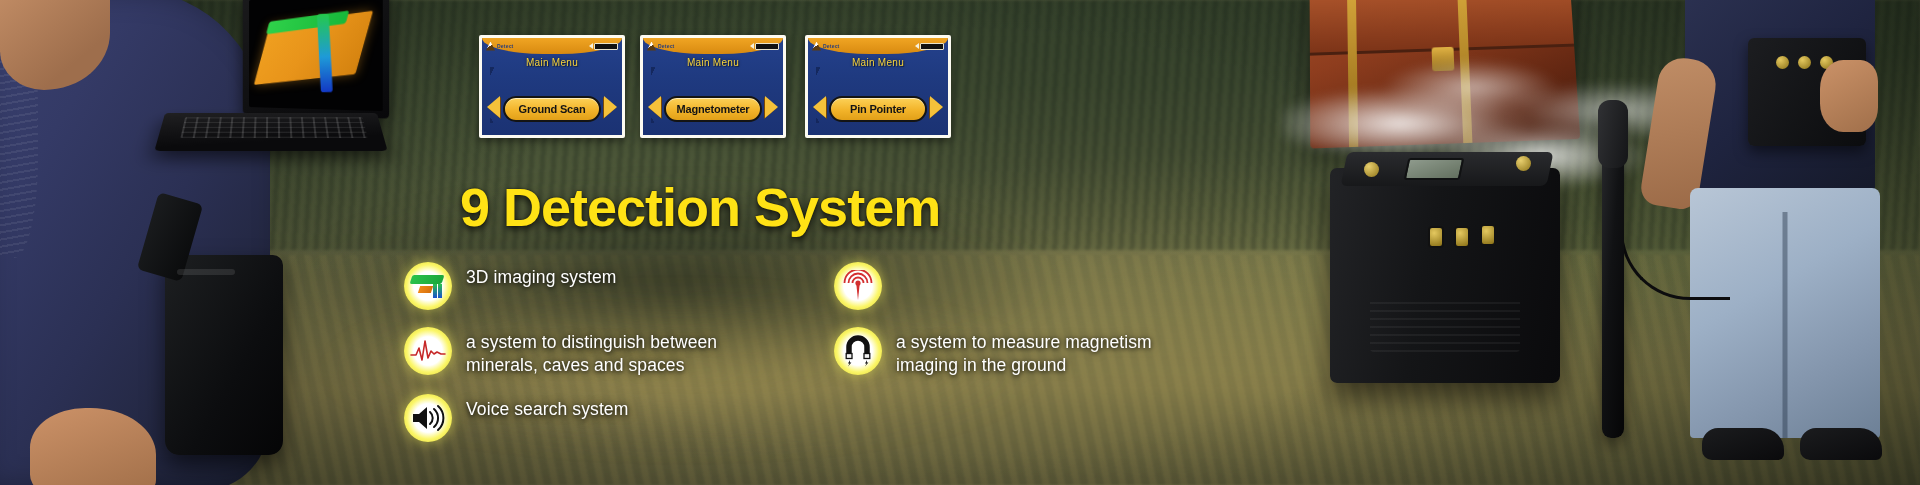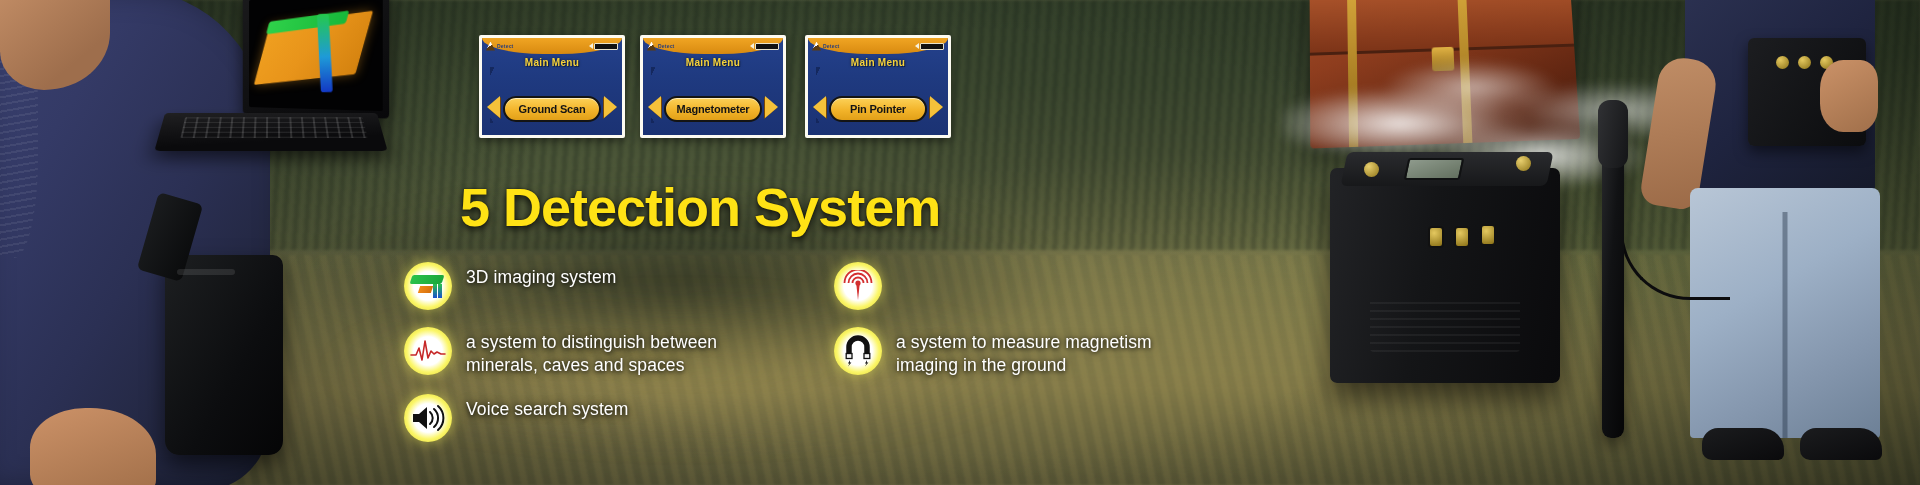--- a/index.html
+++ b/index.html
@@ -270,21 +270,21 @@
     width:0; height:0; border-top:3px solid transparent; border-bottom:3px solid transparent;
     border-right:4px solid #f6f1dd;
   }
   .batt-body{
     width:24px; height:7px; background:#111; border:1px solid #e8e2cb; border-radius:1px;
     padding:1px;
   }
   .batt-fill{ width:100%; height:100%; background:linear-gradient(180deg,#57e04a,#1e9c16); }
   .panel-title{
     position:absolute; left:0; right:0; top:19px; text-align:center; z-index:4;
-    color:#f6d23a; font-size:10px; font-weight:bold;
+    color:#f6d23a; font-size:10px; font-weight:normal;
     text-shadow:1px 1px 0 #102047, 0 0 3px rgba(0,0,0,.6);
     letter-spacing:.3px;
   }
   .panel-row{
     position:absolute; left:0; right:0; top:58px; z-index:4;
     display:flex; justify-content:space-between; padding:0 5px;
   }
   .arrow{ width:0; height:0; border-top:11px solid transparent; border-bottom:11px solid transparent; }
   .arrow.left{ border-right:13px solid #f5c13a; filter:drop-shadow(1px 1px 0 #7a4a06); }
   .arrow.right{ border-left:13px solid #f5c13a; filter:drop-shadow(-1px 1px 0 #7a4a06); }
@@ -474,21 +474,21 @@
         <div class="panel-row">
           <span class="arrow left"></span>
           <div class="menu-btn">Pin Pointer</div>
           <span class="arrow right"></span>
         </div>
       </div>
     </div>
 
   </div>
 
-  <div class="headline">5 Detection System</div>
+  <div class="headline">9 Detection System</div>
 
   <div class="features col-left">
 
     <div class="feat">
       <div class="feat-ico">
         <div class="ico-3d">
           <span class="g"></span>
             <span class="o"></span>
             <span class="b1"></span>
             <span class="b2"></span>

